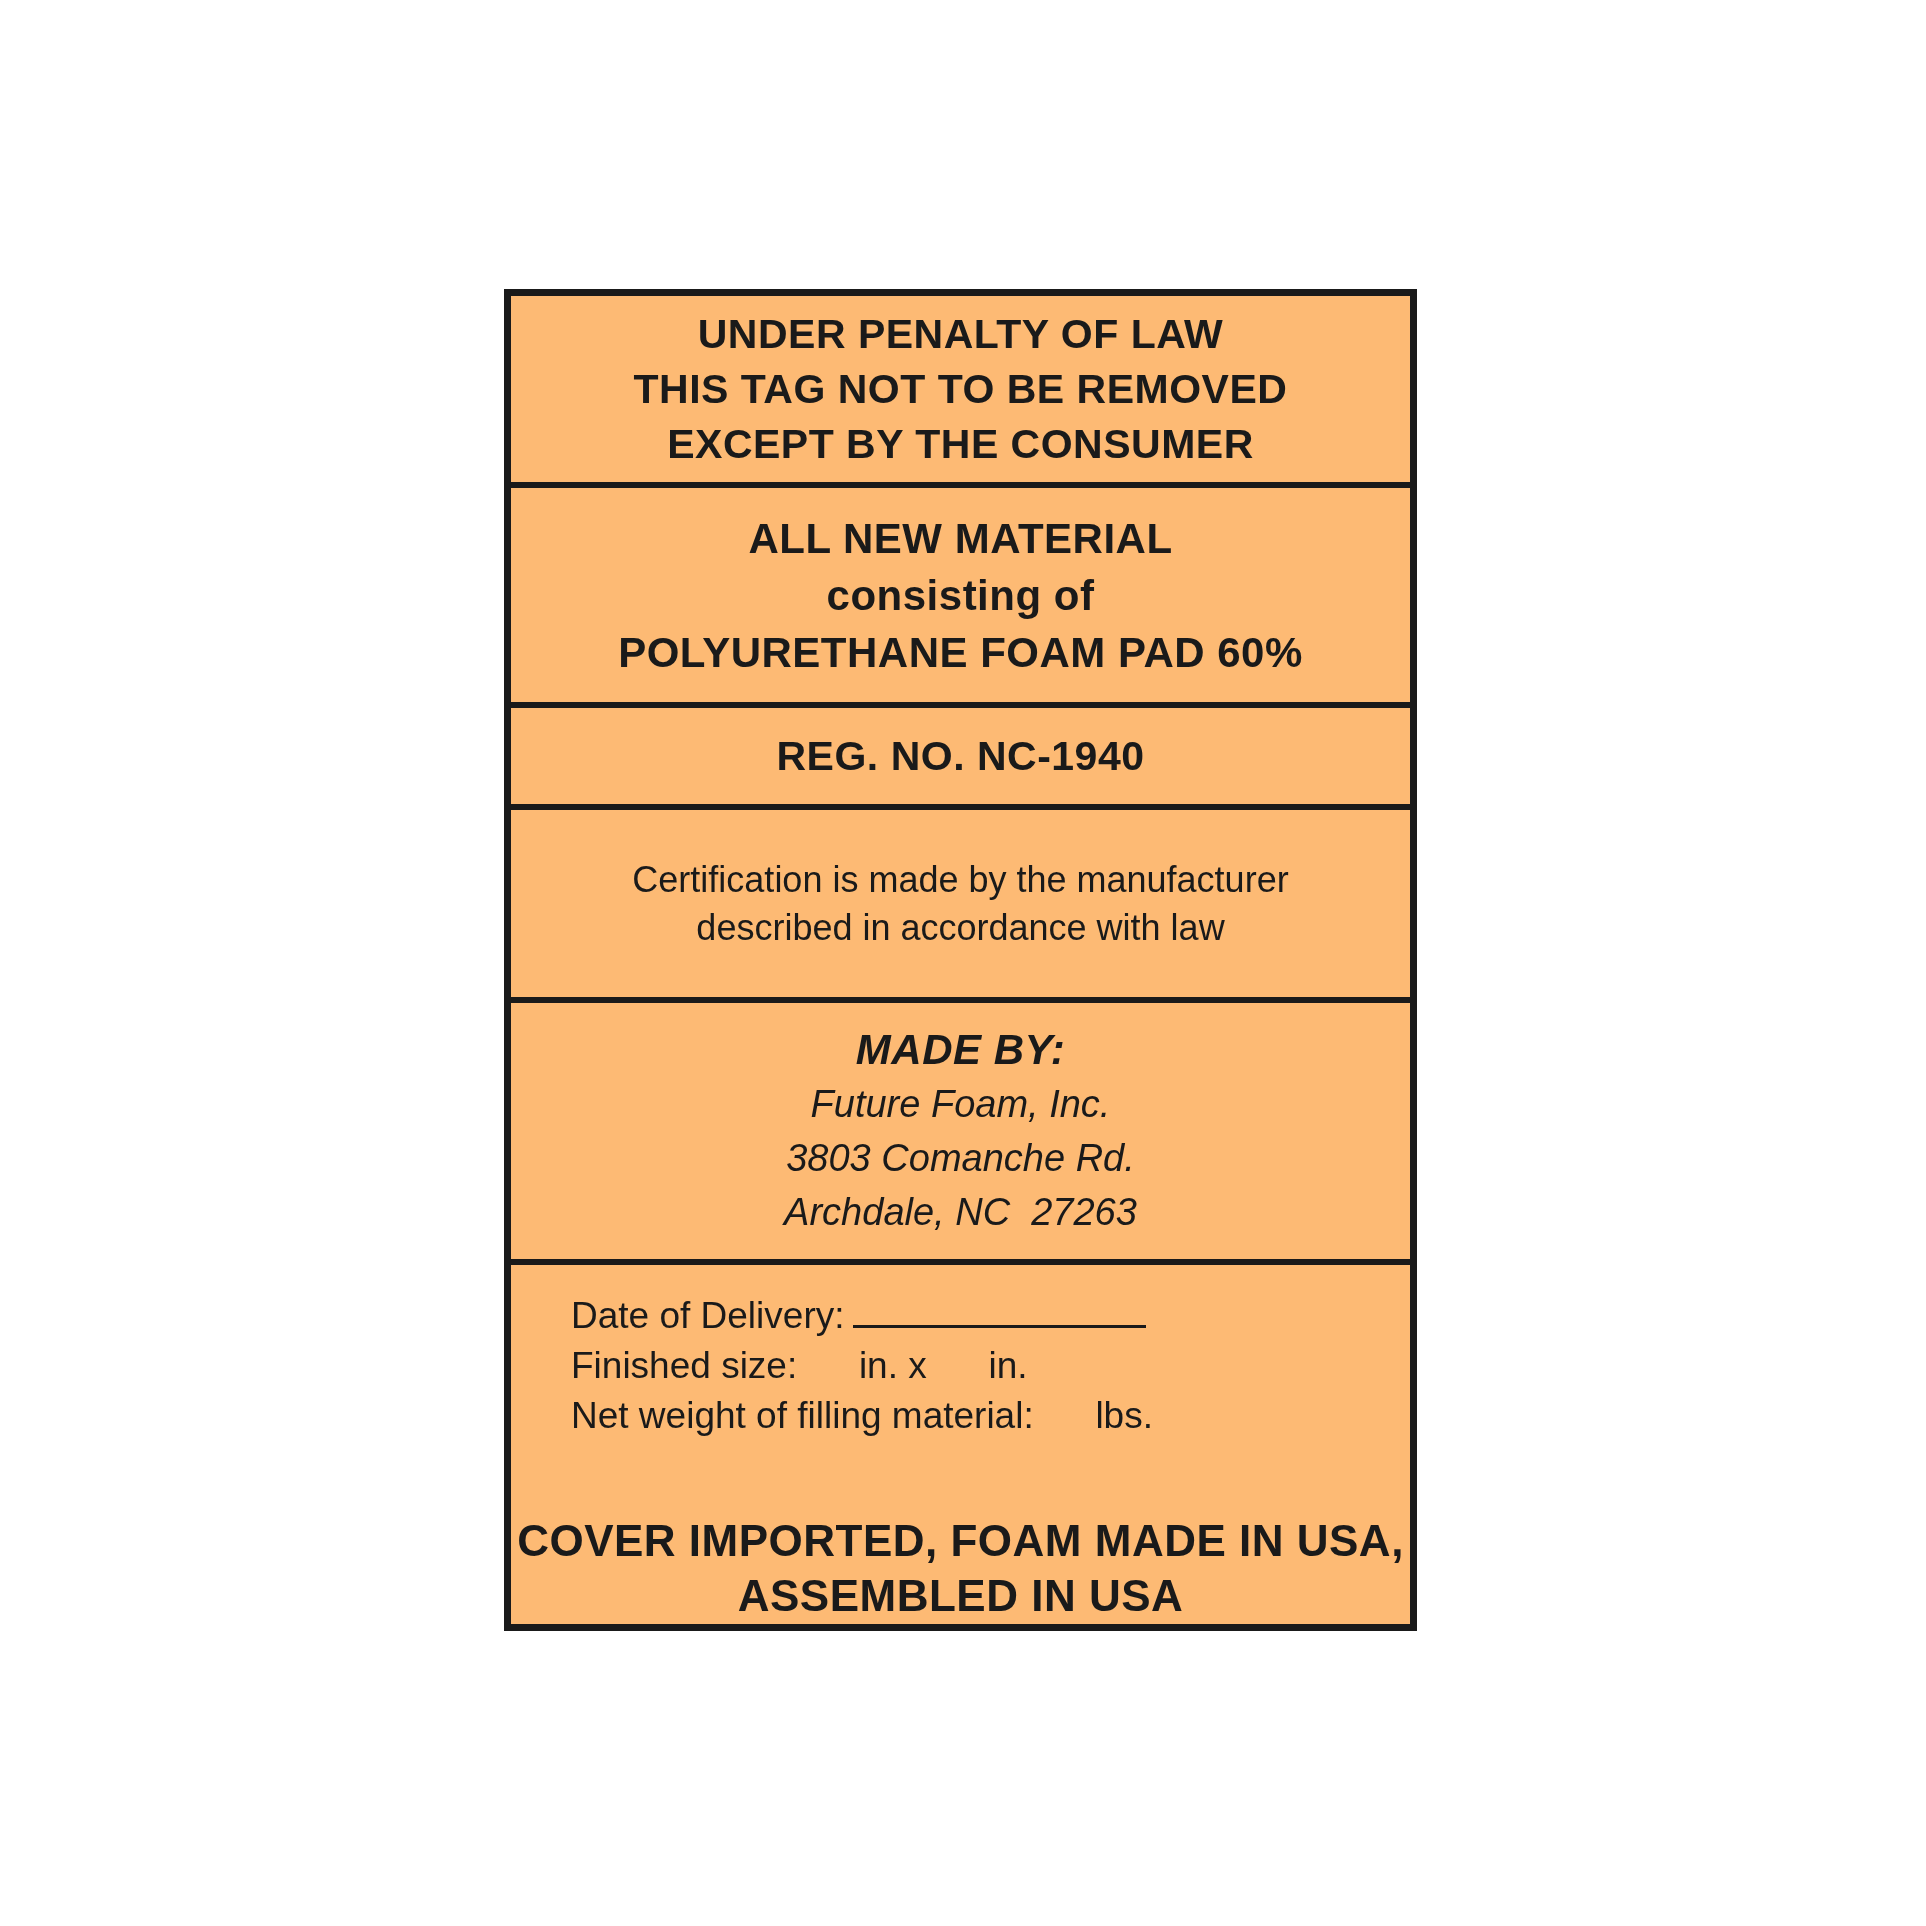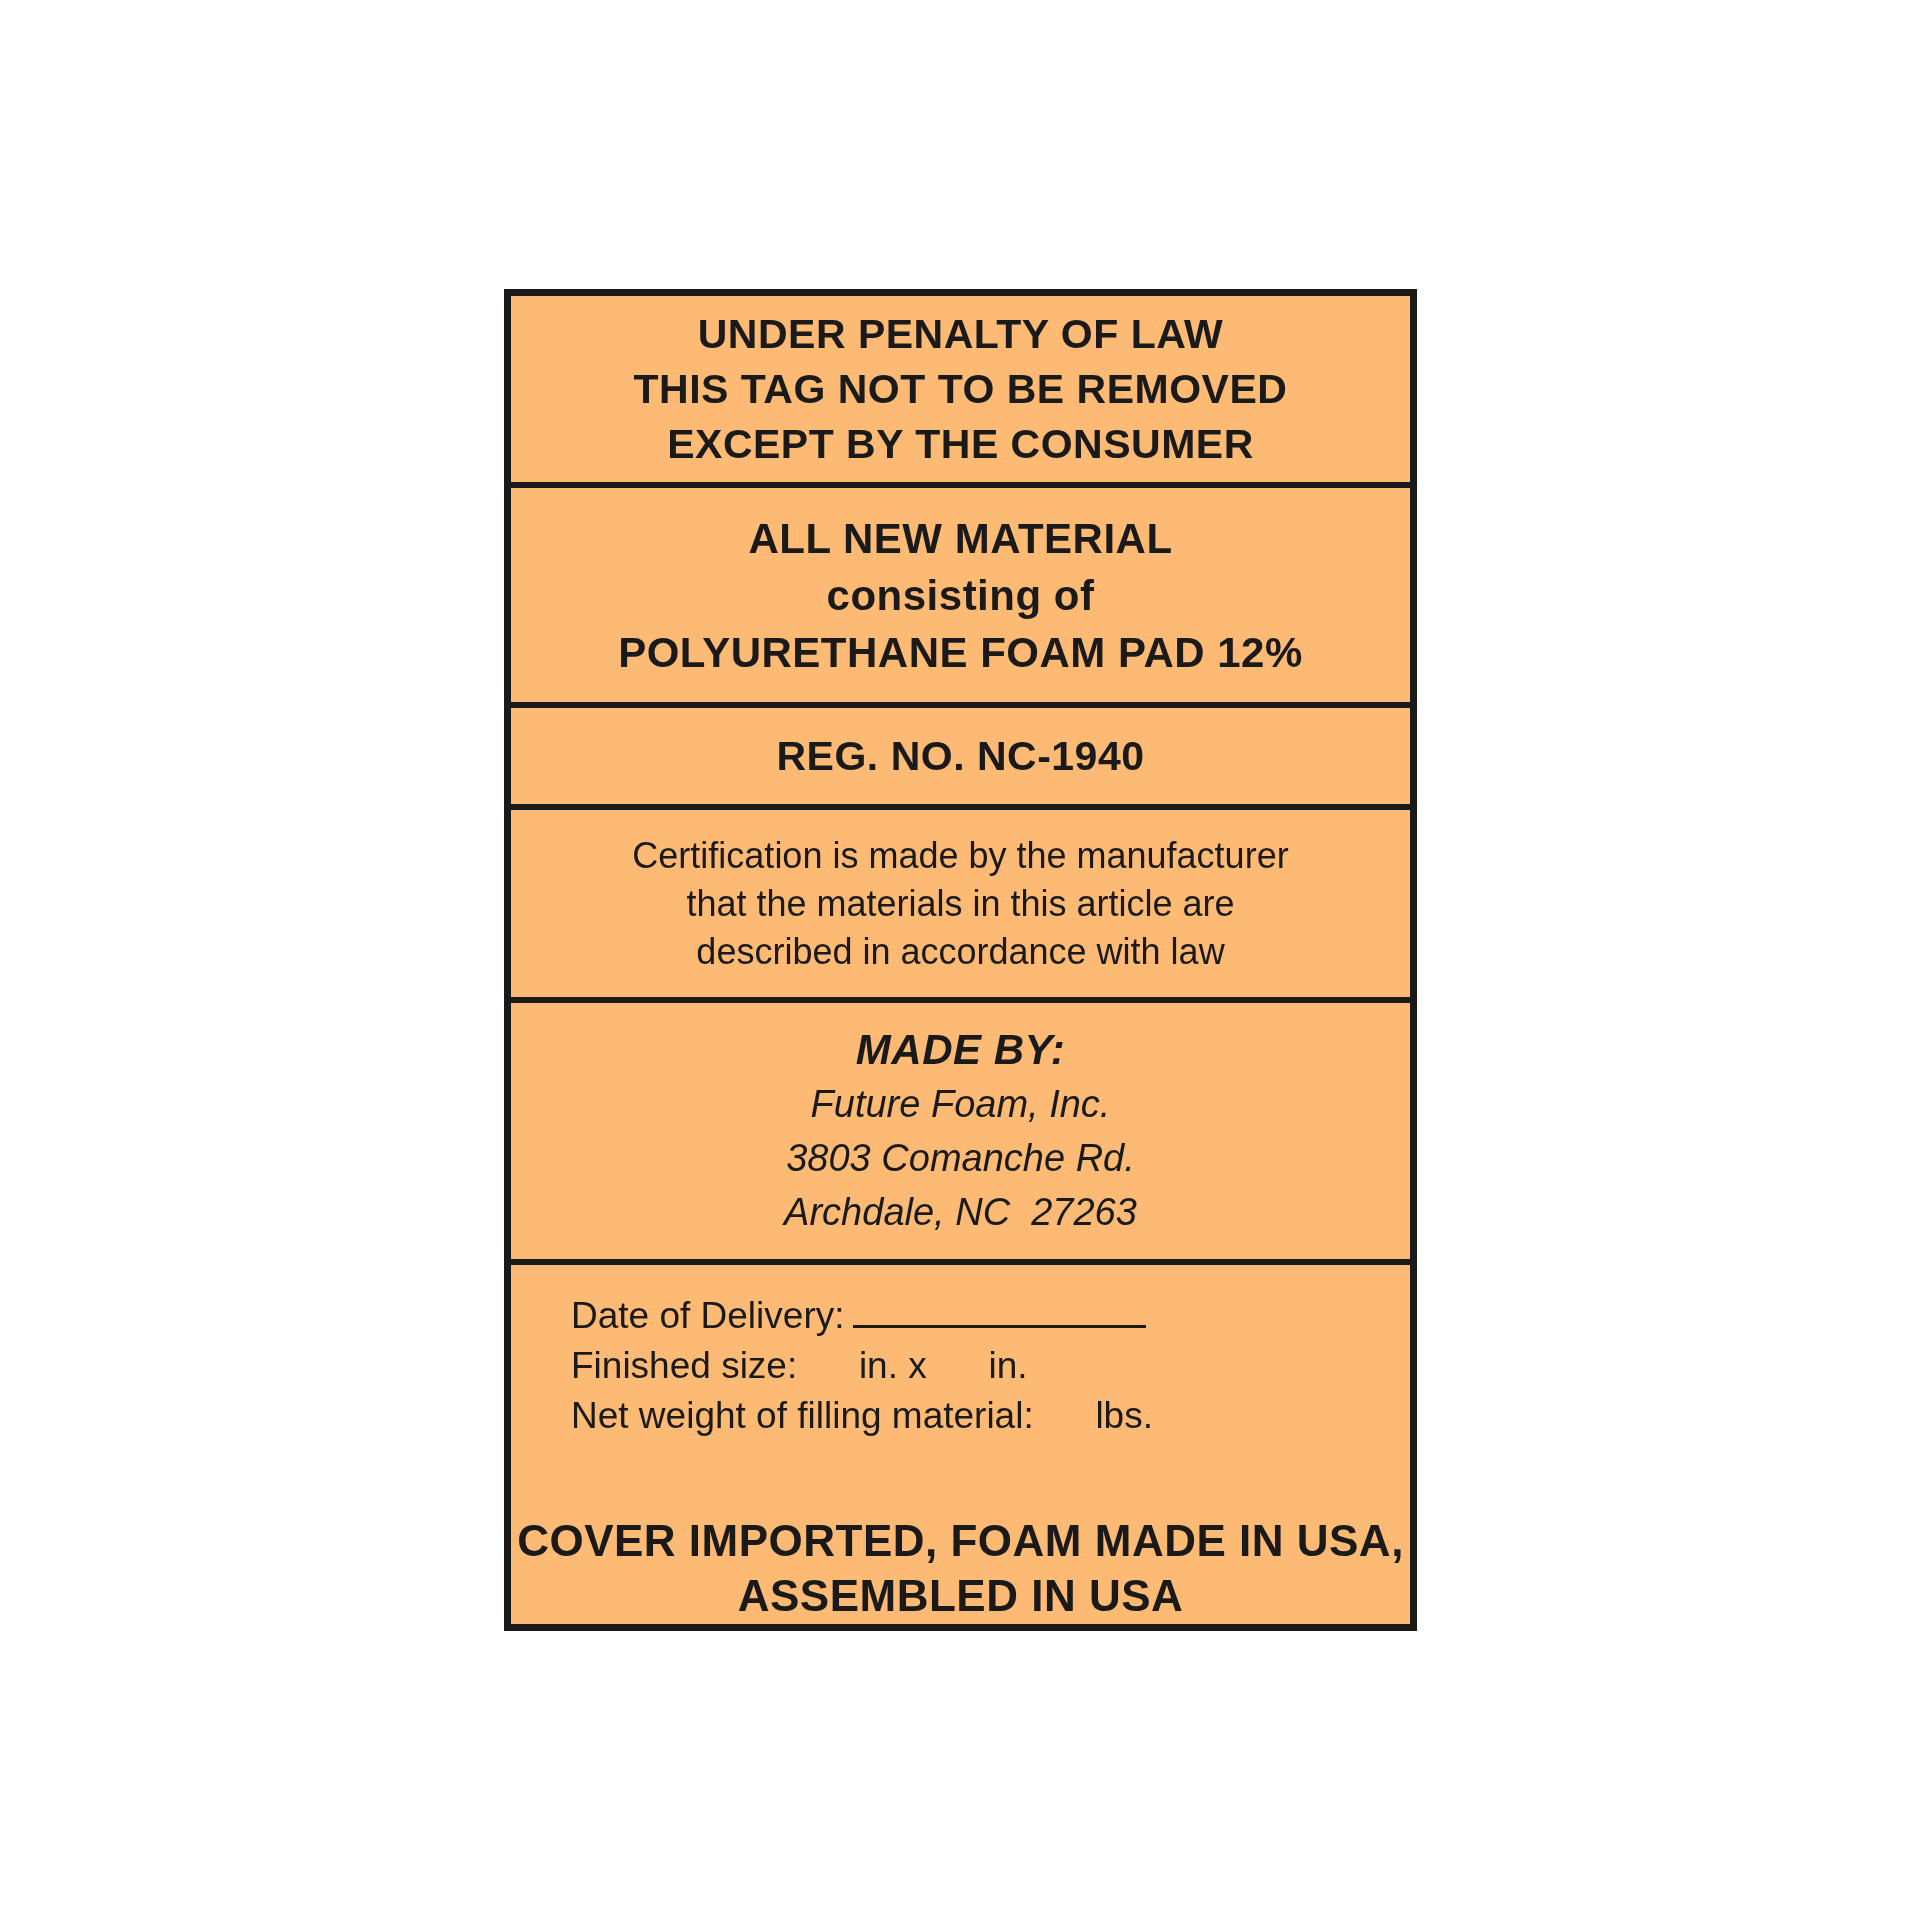--- a/index.html
+++ b/index.html
@@ -115,30 +115,29 @@
 
     <div class="sec sec-penalty">
       <div>UNDER PENALTY OF LAW</div>
       <div>THIS TAG NOT TO BE REMOVED</div>
       <div>EXCEPT BY THE CONSUMER</div>
     </div>
 
     <div class="sec sec-material">
       <div>ALL NEW MATERIAL</div>
       <div>consisting of</div>
-      <div>POLYURETHANE FOAM PAD 12%</div>
+      <div>POLYURETHANE FOAM PAD 60%</div>
     </div>
 
     <div class="sec sec-reg">
       <div>REG. NO. NC-1940</div>
     </div>
 
     <div class="sec sec-cert">
       <div>Certification is made by the manufacturer</div>
-      <div>that the materials in this article are</div>
       <div>described in accordance with law</div>
     </div>
 
     <div class="sec sec-madeby">
       <div class="made-title">MADE BY:</div>
       <div class="addr-line">Future Foam, Inc.</div>
       <div class="addr-line">3803 Comanche Rd.</div>
       <div class="addr-line">Archdale, NC  27263</div>
     </div>
 

